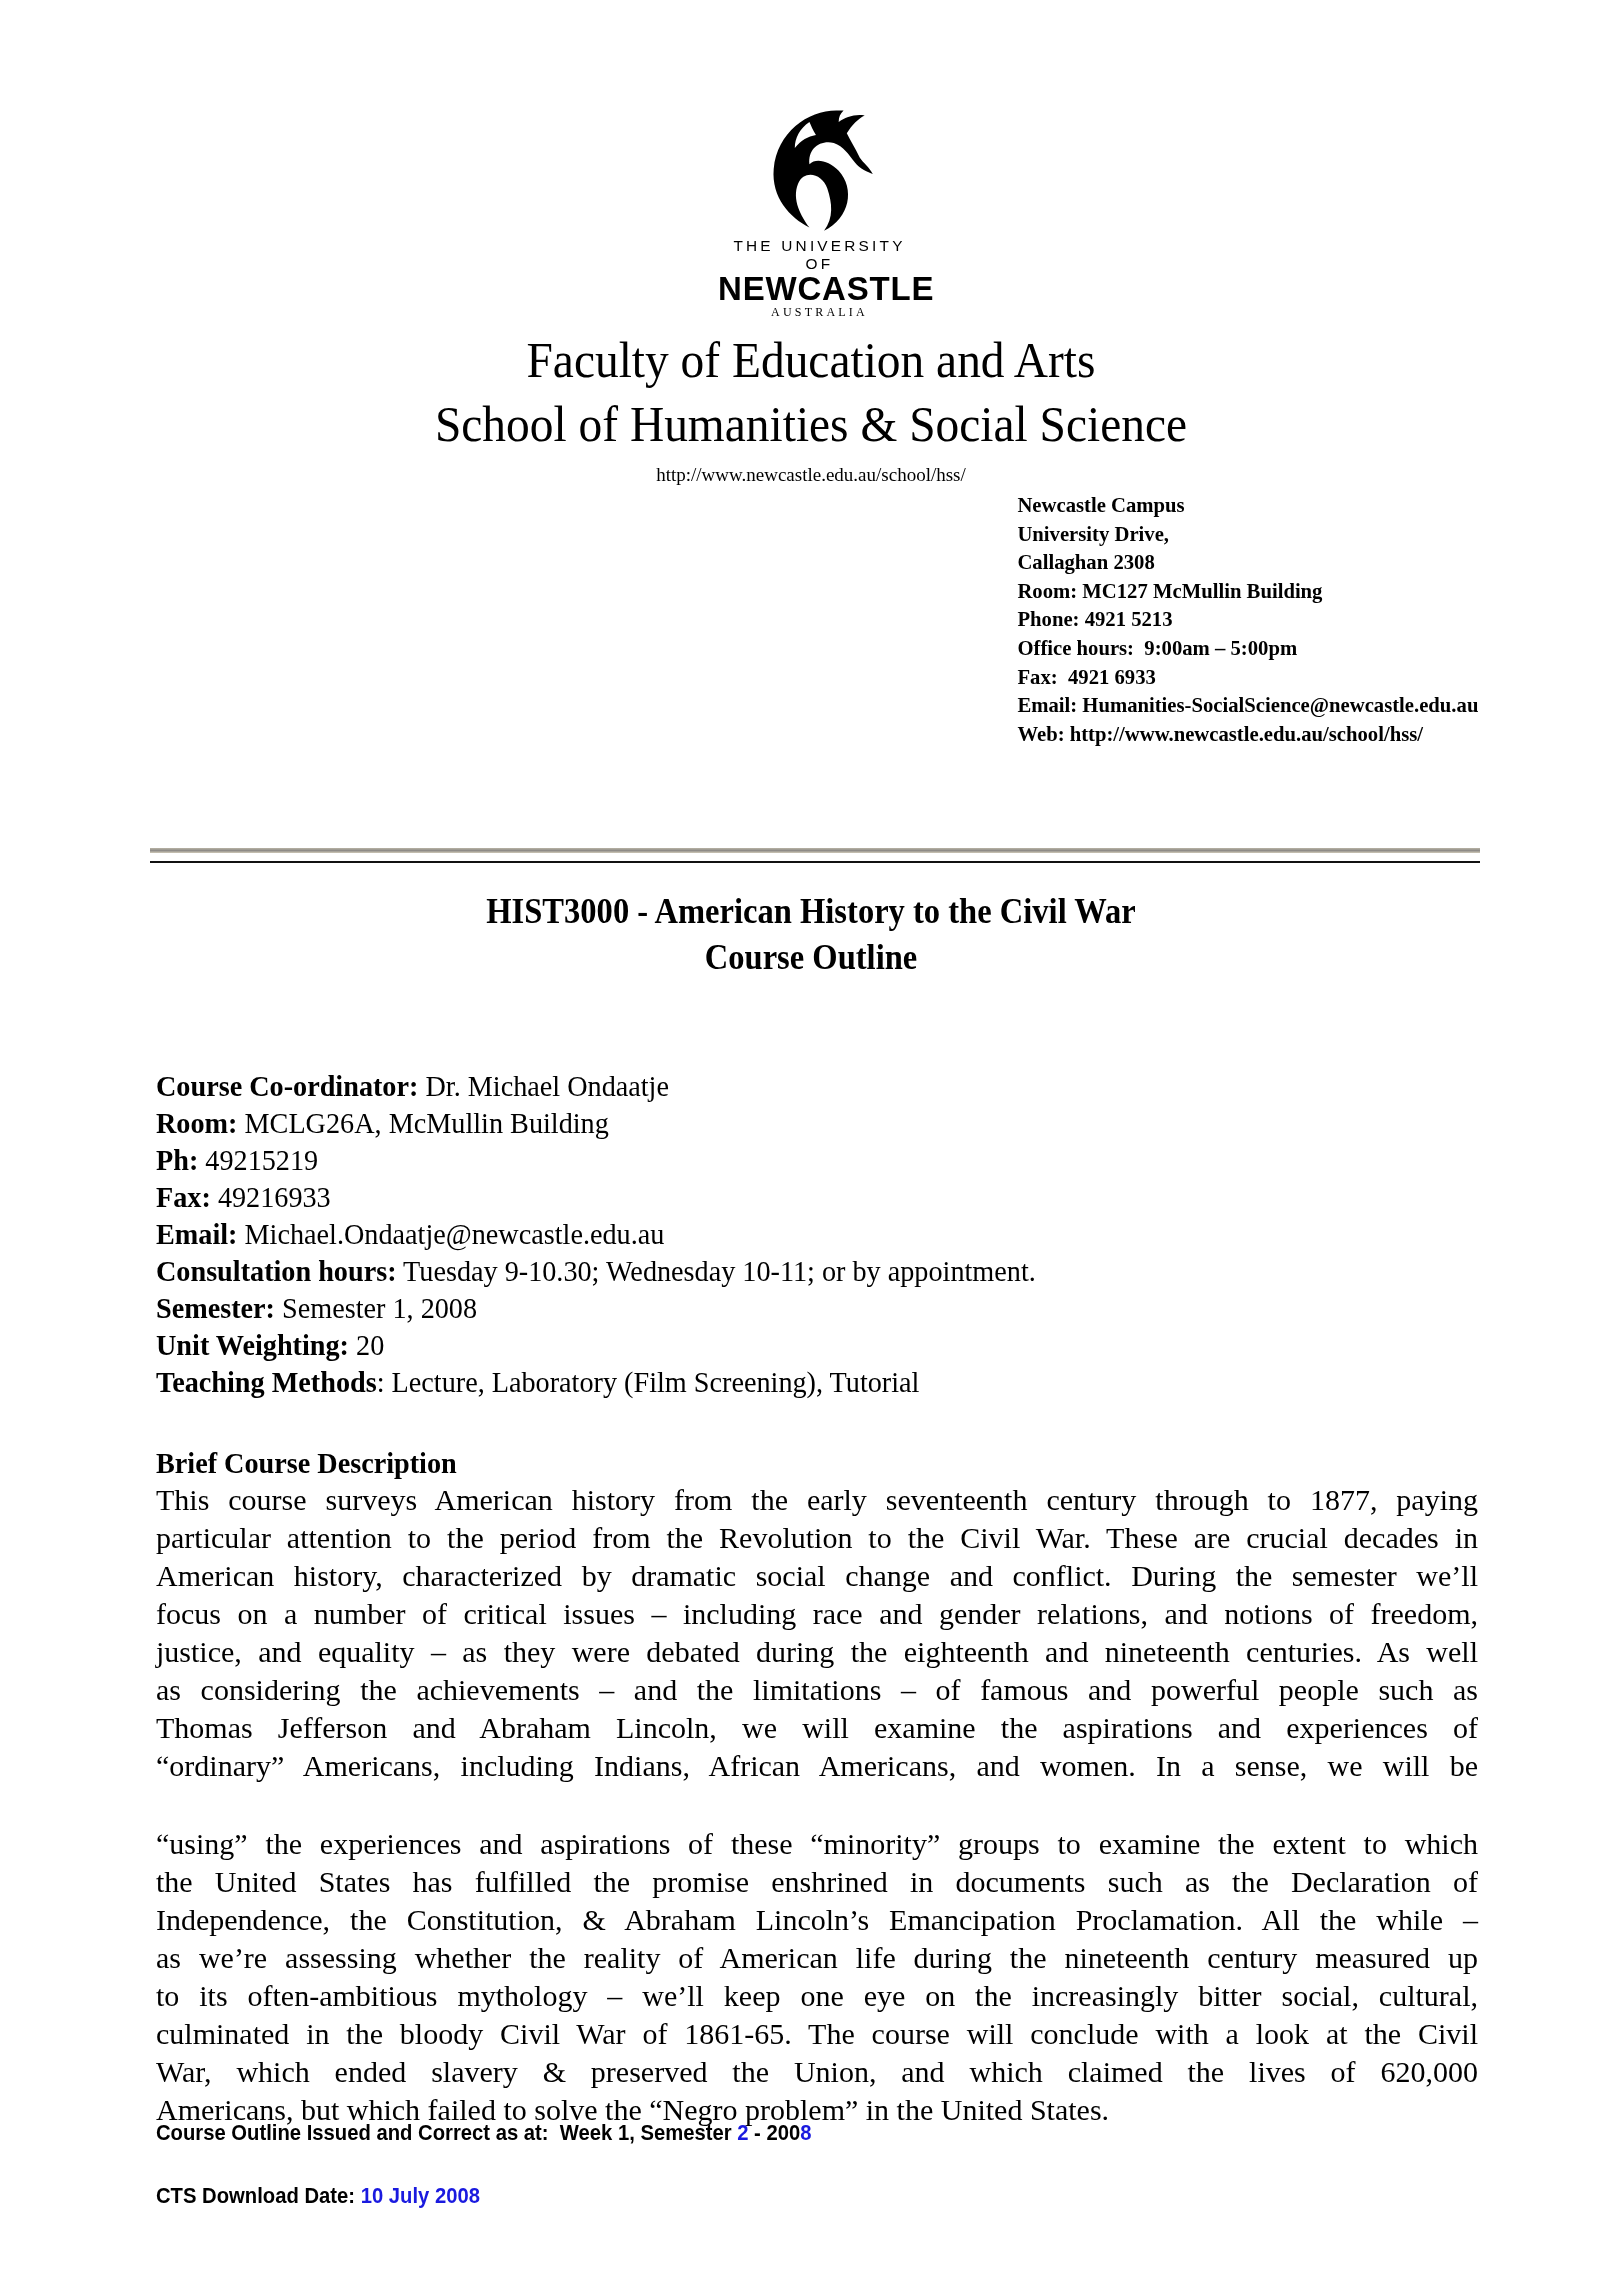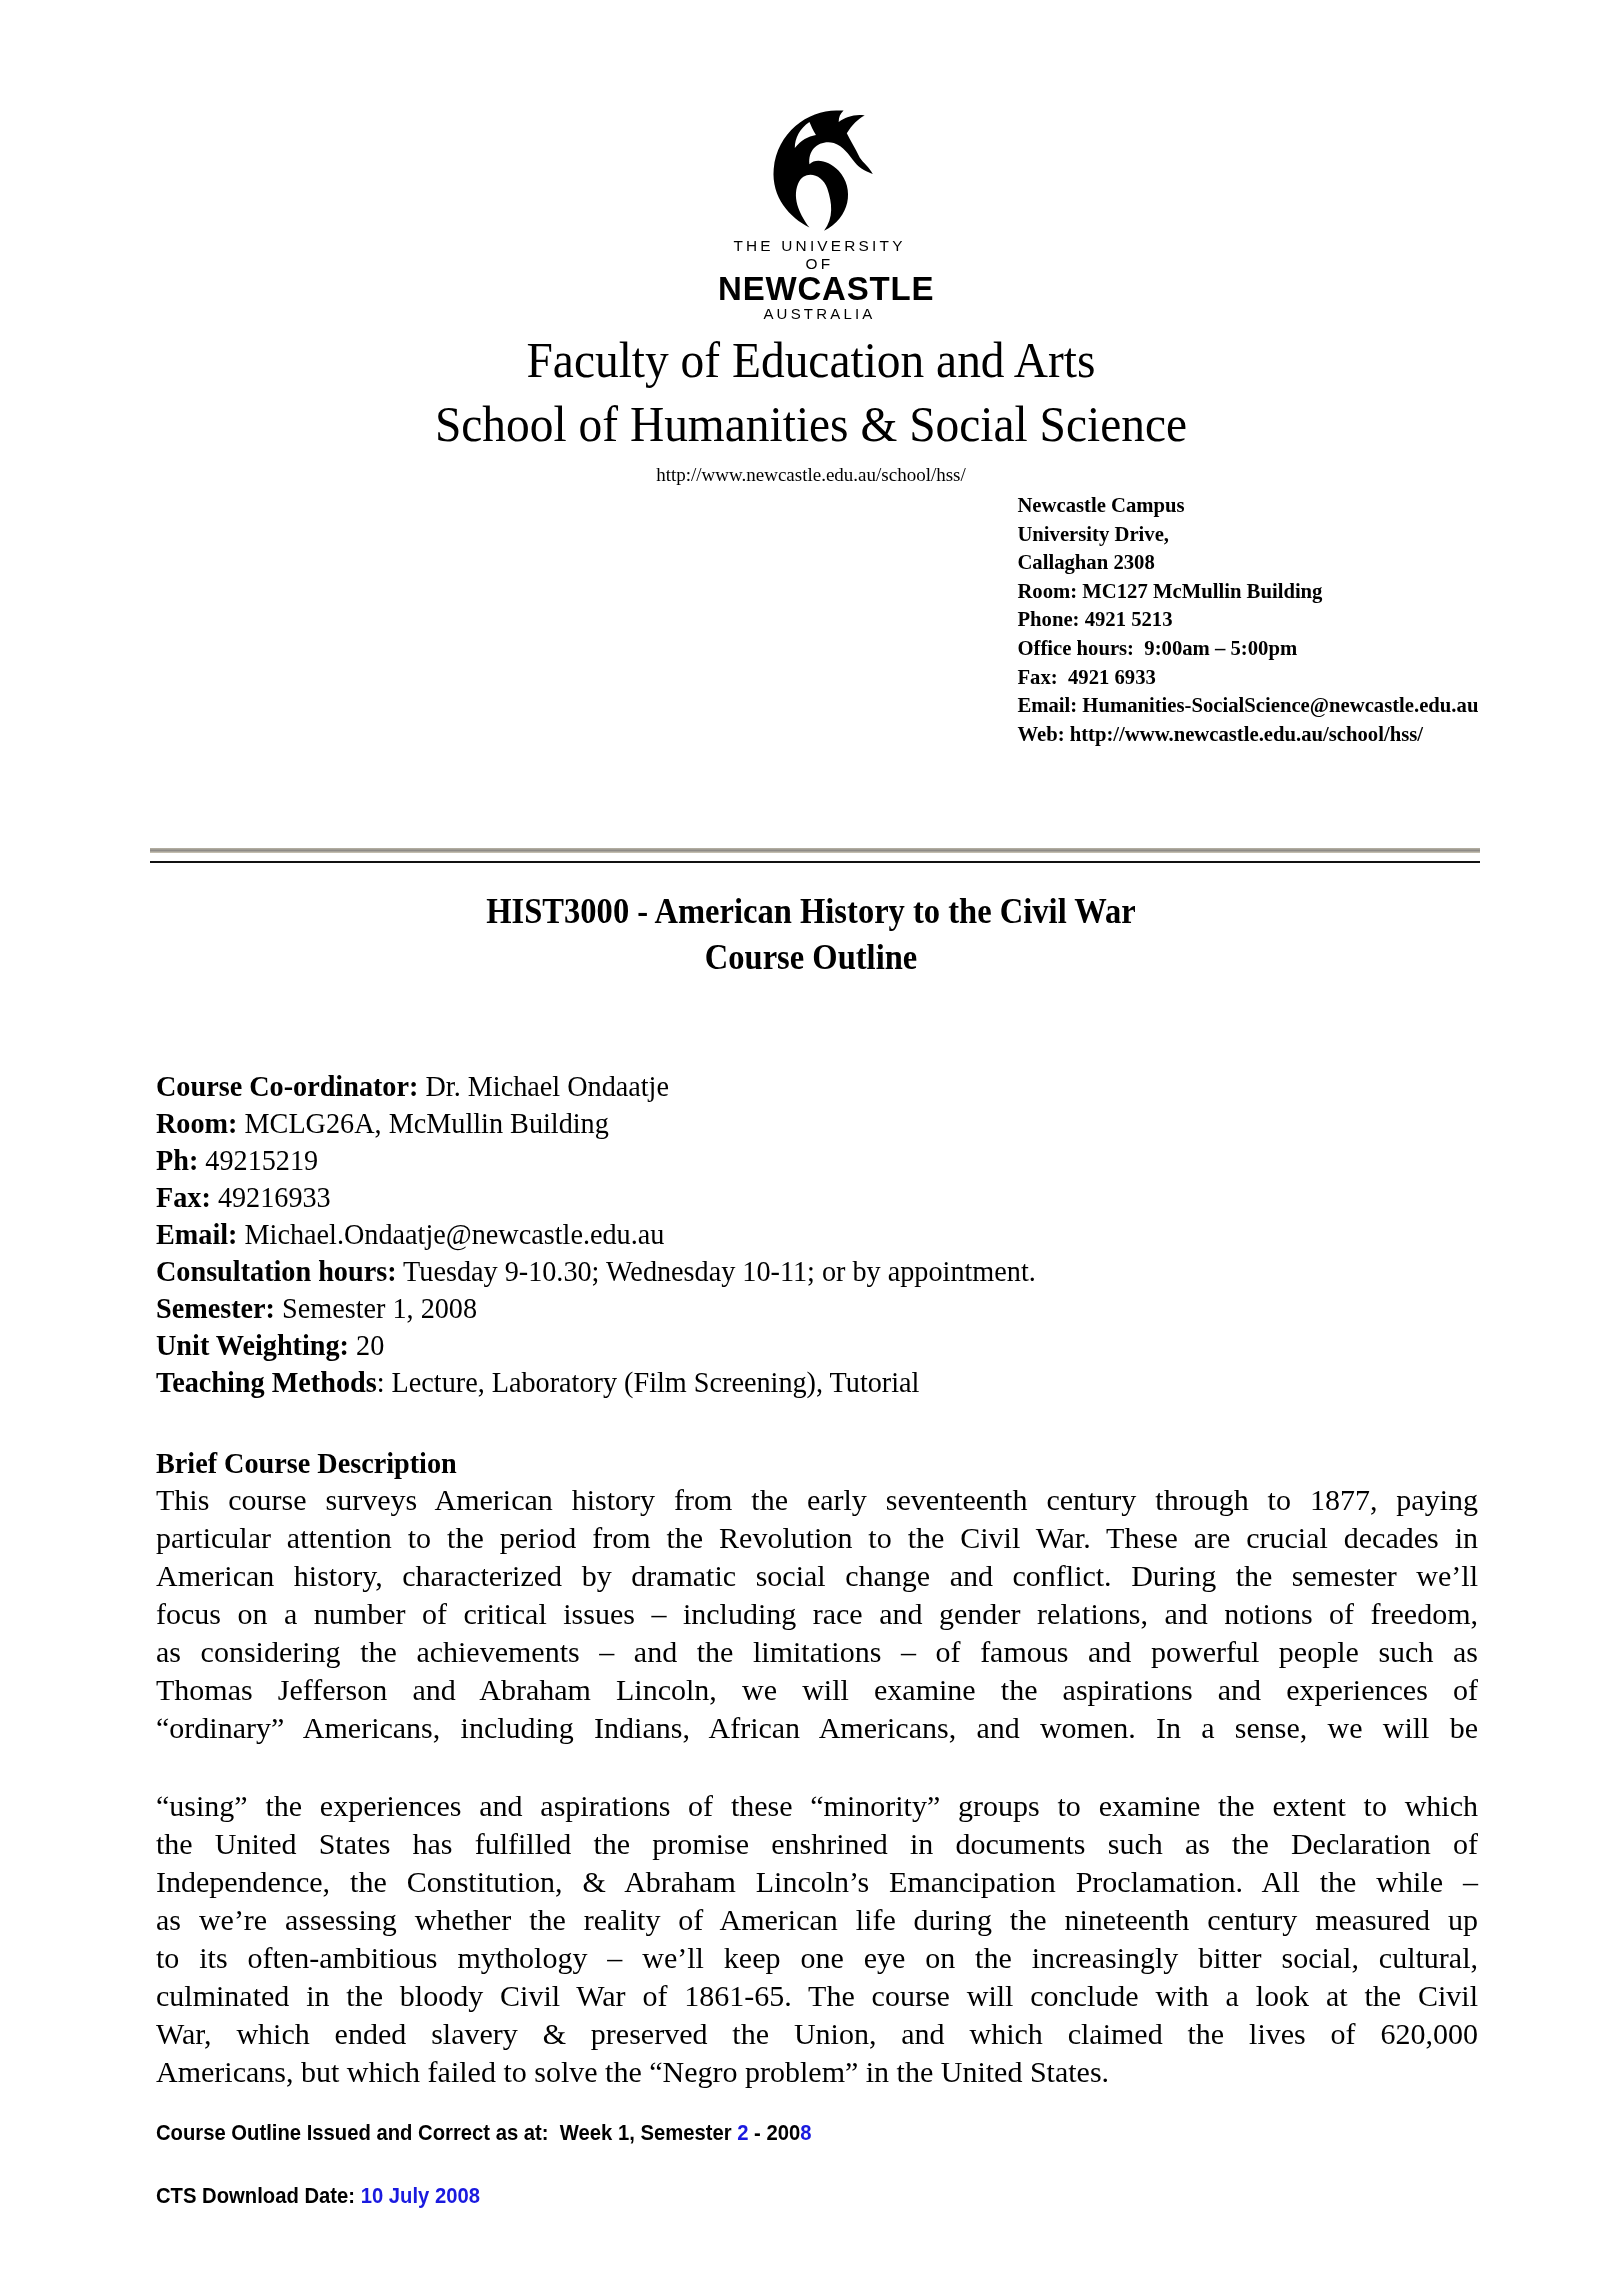--- a/index.html
+++ b/index.html
@@ -2,21 +2,21 @@
 <html style="font-size:13px"><head>
 <meta charset="utf-8">
 <style>
   html, body { margin:0; padding:0; background:#ffffff; }
   body { width:1622px; height:2295px; position:relative; overflow:hidden; color:#000; font-family:"Liberation Serif", serif; }
   .abs { position:absolute; }
   #logo { left:718px; top:104px; width:203px; height:199px; text-align:center; }
   #logo svg { display:block; margin:0 auto; }
   .logo-t1 { font-family:"Liberation Sans", sans-serif; font-size:15.4px; letter-spacing:3.2px; margin-top:3px; }
   .logo-t2 { font-family:"Liberation Sans", sans-serif; font-size:33px; font-weight:bold; letter-spacing:0.8px; line-height:32px; }
-  .logo-t3 { font-family:Liberation Sans, sans-serif; font-size:15px; letter-spacing:3.2px; }
+  .logo-t3 { font-family:Liberation Serif, serif; font-size:12px; letter-spacing:3.2px; }
   .center { left:0; width:1622px; text-align:center; }
   #faculty { top:329px; font-size:51px; line-height:63px; transform:scaleX(0.93); }
   #school { top:393px; font-size:51px; line-height:63px; transform:scaleX(0.93); }
   #school-url { top:459px; font-size:19px; line-height:31px; }
   #address { right:144px; top:491px; text-align:left; font-weight:bold; font-size:22px; line-height:28.6px; }
   #address div { white-space:pre; transform:scaleX(0.94); transform-origin:right center; }
   #rule-gray { left:150px; top:848px; width:1330px; height:4.9px; background:linear-gradient(#b9b4a6,#8e8b87 50%,#cfc9b8); }
   #rule-black { left:150px; top:861px; width:1330px; height:2.4px; background:#111; }
   #course-title { top:888px; font-size:35px; font-weight:bold; line-height:47px; transform:scaleX(0.93); }
   #course-sub { top:934px; font-size:35px; font-weight:bold; line-height:47px; transform:scaleX(0.93); }
@@ -78,20 +78,21 @@
   <div class="row"><b>Unit Weighting:</b><span> 20</span></div>
   <div class="row"><b>Teaching Methods</b><span>: Lecture, Laboratory (Film Screening), Tutorial</span></div>
 </div>
 
 <div id="desc-head" class="abs">Brief Course Description</div>
 <div id="desc" class="abs">
     <span class="ln" style="transform-origin: left center;">This course surveys American history from the early seventeenth century through to 1877, paying</span>
     <span class="ln" style="transform-origin: left center;">particular attention to the period from the Revolution to the Civil War.  These are crucial decades in</span>
     <span class="ln" style="transform-origin: left center;">American history, characterized by dramatic social change and conflict.  During the semester we’ll</span>
     <span class="ln" style="transform-origin: left center;">focus on a number of critical issues – including race and gender relations, and notions of freedom,</span>
+    <span class="ln" style="transform-origin: left center;">justice, and equality – as they were debated during the eighteenth and nineteenth centuries.  As well</span>
     <span class="ln" style="transform-origin: left center;">as considering the achievements – and the limitations – of famous and powerful people such as</span>
     <span class="ln" style="transform-origin: left center;">Thomas Jefferson and Abraham Lincoln, we will examine the aspirations and experiences of</span>
     <span class="ln" style="transform-origin: left center;">“ordinary” Americans, including Indians, African Americans, and women.  In a sense, we will be</span>
     <span class="ln" style="transform-origin: left center; margin-top: 40px;">“using” the experiences and aspirations of these “minority” groups to examine the extent to which</span>
     <span class="ln" style="transform-origin: left center;">the United States has fulfilled the promise enshrined in documents such as the Declaration of</span>
     <span class="ln" style="transform-origin: left center;">Independence, the Constitution, &amp; Abraham Lincoln’s Emancipation Proclamation.  All the while –</span>
     <span class="ln" style="transform-origin: left center;">as we’re assessing whether the reality of American life during the nineteenth century measured up</span>
     <span class="ln" style="transform-origin: left center;">to its often-ambitious mythology – we’ll keep one eye on the increasingly bitter social, cultural,</span>
     <span class="ln" style="transform-origin: left center;">culminated in the bloody Civil War of 1861-65.  The course will conclude with a look at the Civil</span>
     <span class="ln" style="transform-origin: left center;">War, which ended slavery &amp; preserved the Union, and which claimed the lives of 620,000</span>

